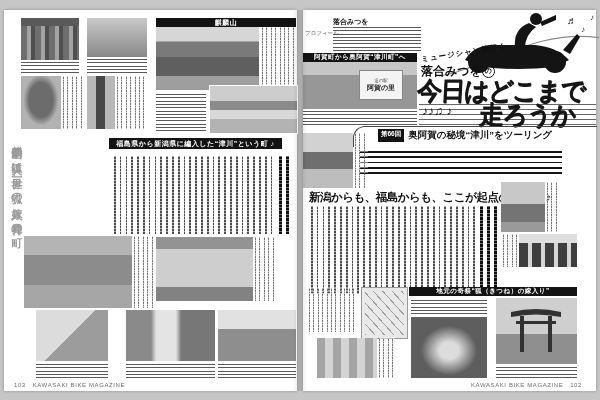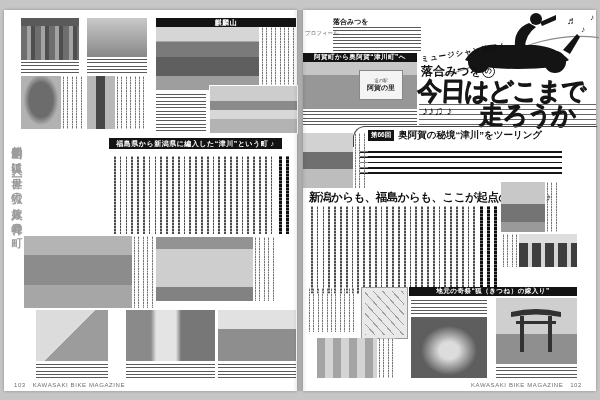--- a/index.html
+++ b/index.html
@@ -140,21 +140,21 @@
       <div class="abs" style="left:2px;top:53px;font-size:12px;font-weight:900;">
         <span>落合みつを</span><span style="display:inline-flex;align-items:center;justify-content:center;width:11px;height:11px;border:1px solid #141414;border-radius:50%;font-size:7px;vertical-align:2px;">の</span>
       </div>
       <div class="title-big" style="left:-2px;top:64px;">今日はどこまで</div>
       <div class="staff" style="left:0px;top:94px;width:177px;height:21px;"></div>
       <div class="notes" style="left:3px;top:94px;font-size:12px;">♪♪♫ ♪</div>
       <div class="title-big" style="left:60px;top:88px;">走ろうか</div>
     </div>
 
     <div class="abs" style="left:50px;top:116px;width:243px;height:20px;border-top:1px solid #444;border-left:1px solid #444;border-top-left-radius:12px;"></div>
-    <div class="abs" style="left:65px;top:119px;display:flex;align-items:center;white-space:nowrap;">
+    <div class="abs" style="left:75px;top:119px;display:flex;white-space:nowrap;">
       <span class="chip">第66回</span>
       <span style="font-size:9.5px;font-weight:900;letter-spacing:0px;">奥阿賀の秘境“津川”をツーリング</span>
     </div>
     <div class="gk-h-bold" style="left:57px;top:141px;width:202px;height:24px;"></div>
 
     <div class="ph" style="left:0px;top:123px;width:50px;height:55px;
          background:linear-gradient(to bottom,#d2d2d2 0 34%,#6f6f6f 34% 66%,#bdbdbd 66%);"></div>
     <div class="gk-vc" style="left:52px;top:123px;width:13px;height:55px;"></div>
 
     <div class="abs" style="left:6px;top:180px;font-size:11.5px;font-weight:900;letter-spacing:-.5px;white-space:nowrap;">新潟からも、福島からも、ここが起点の道の駅 ♪</div>

